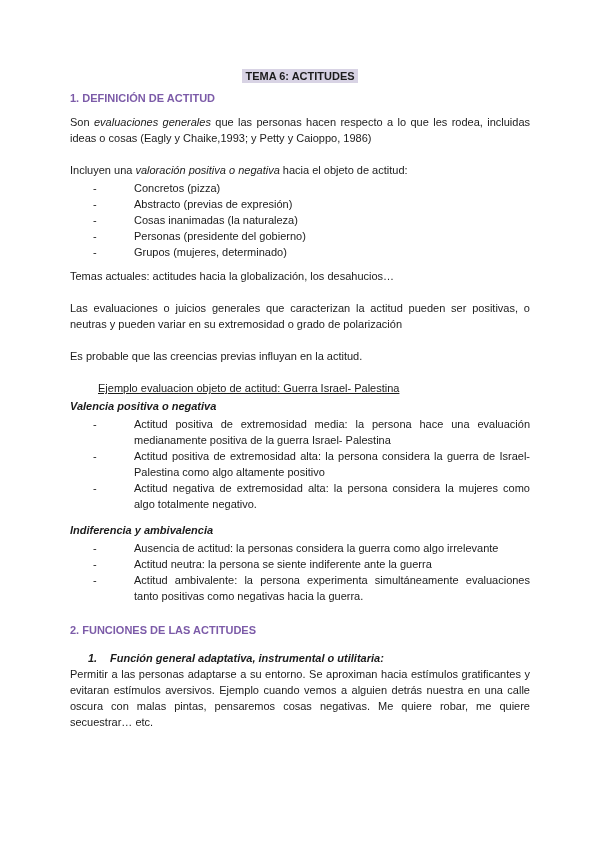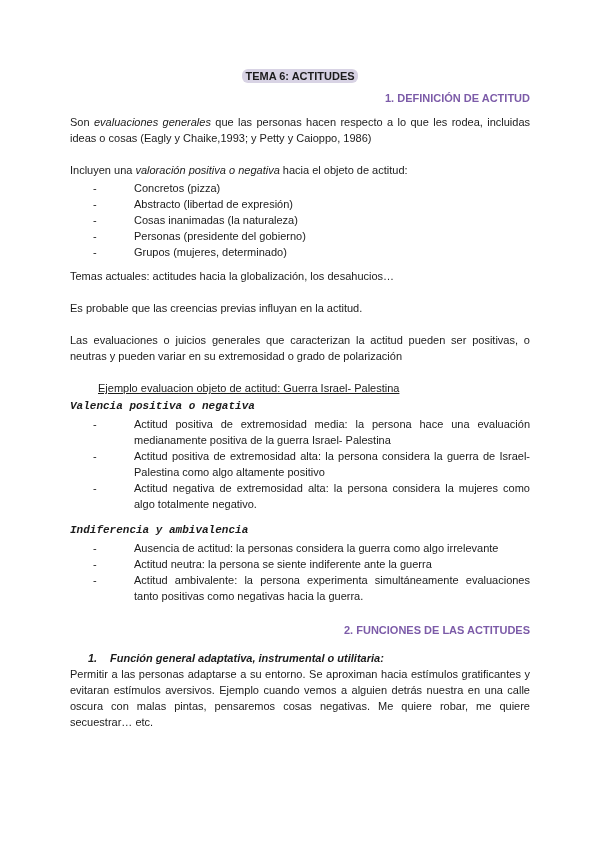--- a/index.html
+++ b/index.html
@@ -28,45 +28,42 @@
     line-height: 16px;
   }
   .title-line {
     text-align: center;
     margin: 0 0 6px 0;
     font-weight: bold;
   }
   .title-line .hl {
     background: var(--hl);
     padding: 1px 3px;
-    border-radius: 6px;
   }
   .sec-heading {
     color: var(--accent);
     font-weight: bold;
     margin: 0 0 8px 0;
-    text-align: right;
   }
   .sec-heading.first { margin-top: 6px; }
   p.body-par {
     margin: 0 0 16px 0;
     text-align: justify;
   }
   p.tight { margin-bottom: 0; }
   .bi { font-weight: normal; font-style: italic; }
   .ul-heading {
     text-decoration: underline;
     margin: 0 0 2px 0;
     padding-left: 28px;
   }
   .sub-heading {
     font-weight: bold;
     font-style: italic;
     margin: 0;
-    font-family: Liberation Mono, monospace;
   }
   .bullet-list { margin: 2px 0 8px 0; }
   .bullet-list.pad-bottom { margin-bottom: 10px; }
   .bullet-row { display: flex; }
   .bullet-dash {
     flex: none;
     margin-left: 23px;
     width: 17px;
   }
   .bullet-text {
@@ -101,41 +98,41 @@
 
   <p class="body-par tight"><span>Incluyen una </span><span class="bi">valoración positiva o negativa</span><span> hacia el objeto de actitud:</span></p>
 
   <div class="bullet-list">
     <div class="bullet-row">
         <span class="bullet-dash">-</span>
         <span class="bullet-text">Concretos (pizza)</span>
       </div>
     <div class="bullet-row">
         <span class="bullet-dash">-</span>
-        <span class="bullet-text">Abstracto (libertad de expresión)</span>
+        <span class="bullet-text">Abstracto (previas de expresión)</span>
       </div>
     <div class="bullet-row">
         <span class="bullet-dash">-</span>
         <span class="bullet-text">Cosas inanimadas (la naturaleza)</span>
       </div>
     <div class="bullet-row">
         <span class="bullet-dash">-</span>
         <span class="bullet-text">Personas (presidente del gobierno)</span>
       </div>
     <div class="bullet-row">
         <span class="bullet-dash">-</span>
         <span class="bullet-text">Grupos  (mujeres, determinado)</span>
       </div>
   </div>
 
   <p class="body-par">Temas actuales: actitudes hacia la globalización, los desahucios…</p>
 
+  <p class="body-par">Las evaluaciones o juicios generales que caracterizan la actitud pueden ser positivas, o neutras y pueden variar en su extremosidad o grado de polarización</p>
+
   <p class="body-par">Es probable que las creencias previas influyan en la actitud.</p>
-
-  <p class="body-par">Las evaluaciones o juicios generales que caracterizan la actitud pueden ser positivas, o neutras y pueden variar en su extremosidad o grado de polarización</p>
 
   <p class="ul-heading">Ejemplo evaluacion objeto de actitud: Guerra Israel- Palestina</p>
 
   <p class="sub-heading">Valencia positiva o negativa</p>
 
   <div class="bullet-list pad-bottom">
     <div class="bullet-row">
         <span class="bullet-dash">-</span>
         <span class="bullet-text">Actitud positiva de extremosidad media: la persona hace una evaluación medianamente positiva de la guerra Israel- Palestina</span>
       </div>

